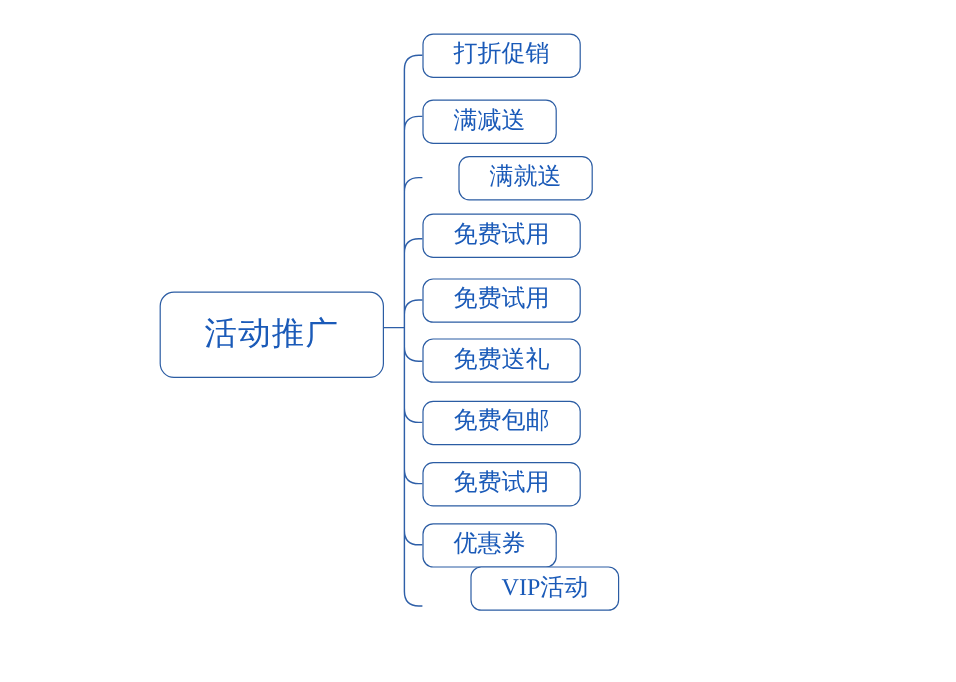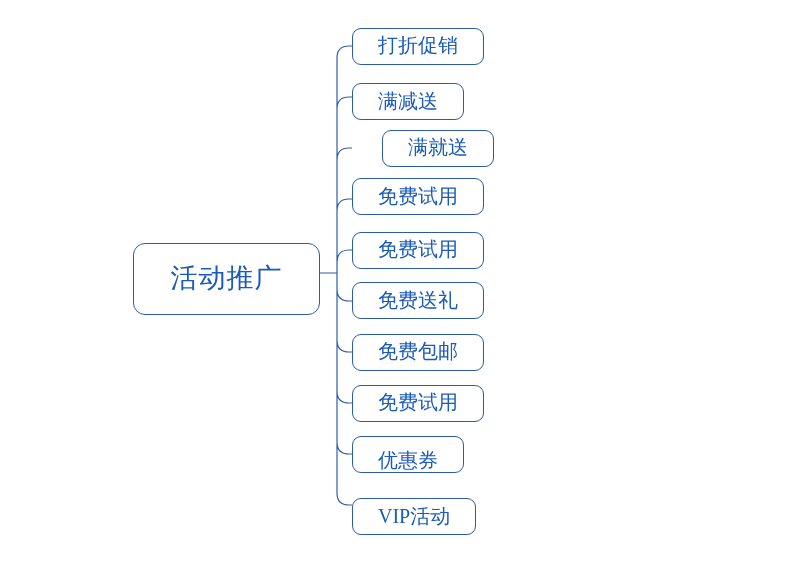--- a/index.html
+++ b/index.html
@@ -100,21 +100,21 @@
     </div>
       <div class="child-node" style="top: 282px;">
       <span class="label">免费送礼</span>
     </div>
       <div class="child-node" style="top: 333.5px;">
       <span class="label">免费包邮</span>
     </div>
       <div class="child-node" style="top: 384.5px;">
       <span class="label">免费试用</span>
     </div>
-      <div class="child-node" style="top: 435.5px; align-items: flex-end;">
+      <div class="child-node" style="top: 435.5px;">
       <span class="label">优惠券</span>
     </div>
-      <div class="child-node" style="top: 498px;">
+      <div class="child-node" style="top: 472px; margin-left: 40px;">
       <span class="label">VIP活动</span>
     </div>
     </div>
 
 </div>
 
 </body></html>

